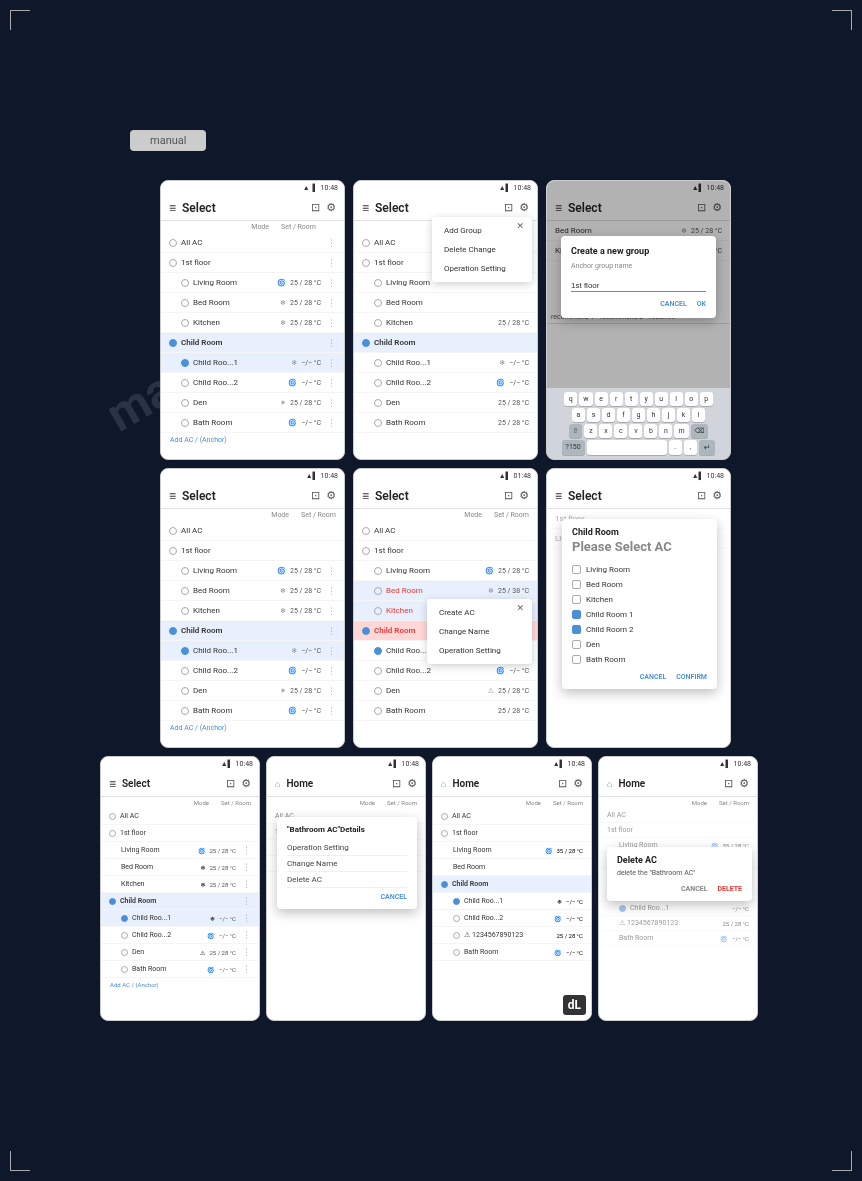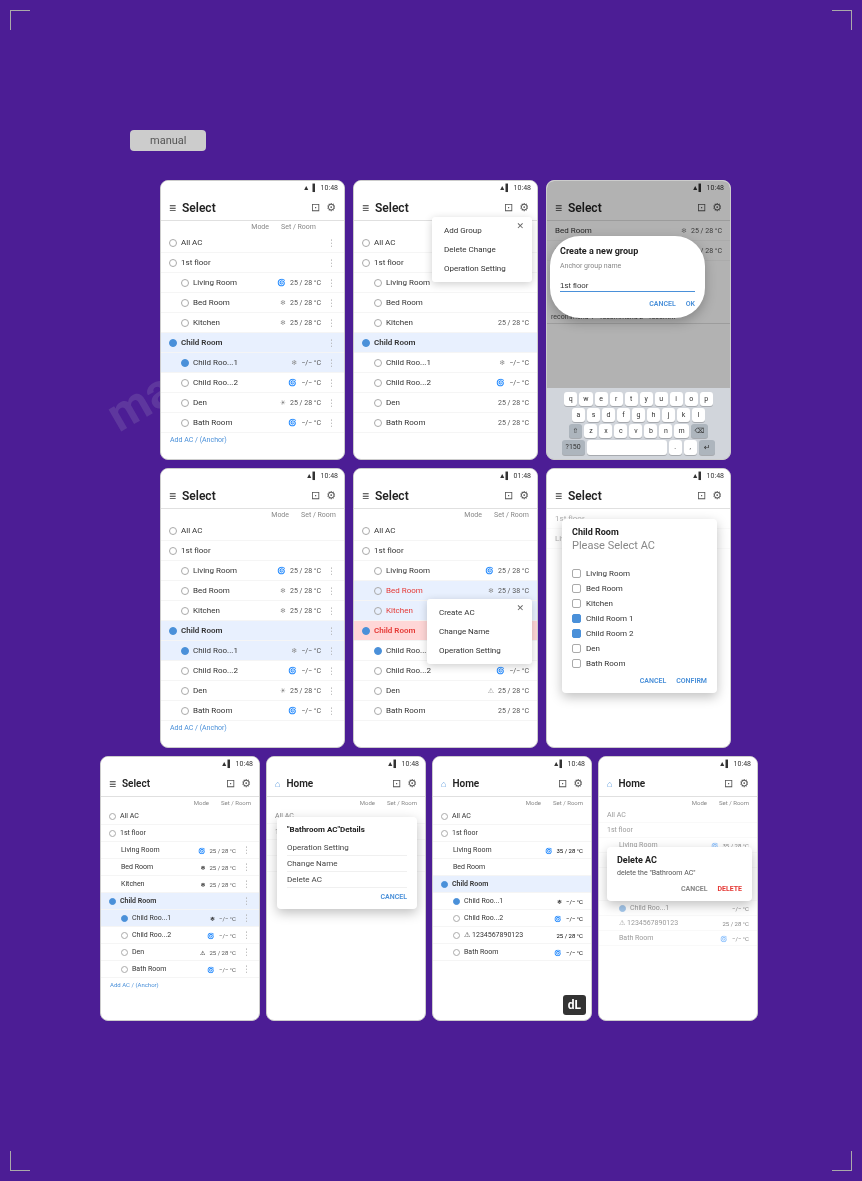--- a/index.html
+++ b/index.html
@@ -8,21 +8,21 @@
       font-family: 'Roboto', Arial, sans-serif;
       width: 862px;
       min-height: 1181px;
       position: relative;
       overflow: hidden;
     }
 
     .page-container {
       width: 862px;
       min-height: 1181px;
-      background: #4c1d95;
+      background: #0f172a;
       padding: 20px;
       position: relative;
     }
 
     
     .corner { position: absolute; width: 20px; height: 20px; border-color: #aaa; border-style: solid; }
     .corner-tl { top: 10px; left: 10px; border-width: 1px 0 0 1px; }
     .corner-tr { top: 10px; right: 10px; border-width: 1px 1px 0 0; }
     .corner-bl { bottom: 10px; left: 10px; border-width: 0 0 1px 1px; }
     .corner-br { bottom: 10px; right: 10px; border-width: 0 1px 1px 0; }
@@ -330,23 +330,24 @@
     }
 
     .select-ac-title {
       font-size: 9px;
       font-weight: 700;
       color: #222;
       margin-bottom: 2px;
     }
 
     .select-ac-subtitle {
-      font-size: 11px;
+      font-size: 13px;
       color: #888;
-      margin-bottom: 14px;
+      margin-bottom: 8px;
+      font-weight: bold;
     }
 
     .checkbox-item {
       display: flex;
       align-items: center;
       gap: 5px;
       padding: 3px 0;
     }
 
     .checkbox {
@@ -709,21 +710,21 @@
         </div>
         <div class="list-item">
           <span class="list-item-name">Kitchen</span>
           <span class="list-item-icons">❄</span>
           <span class="list-item-temp">25 / 28 °C</span>
         </div>
       </div>
 
       <div class="dialog-overlay"></div>
 
-      <div class="dialog-box" style="top:55px;left:3px;border-radius:30px;">
+      <div class="dialog-box" style="top:55px;left:14px;">
         <div class="dialog-title">Create a new group</div>
         <div class="dialog-label">Anchor group name</div>
         <input class="dialog-input" value="1st floor" style="font-size: 8px;">
         <div class="dialog-buttons">
           <span class="dialog-btn">CANCEL</span>
           <span class="dialog-btn">OK</span>
         </div>
       </div>
 
       <div class="recommend-row" style="position:absolute;top:130px;left:0;right:0;">

